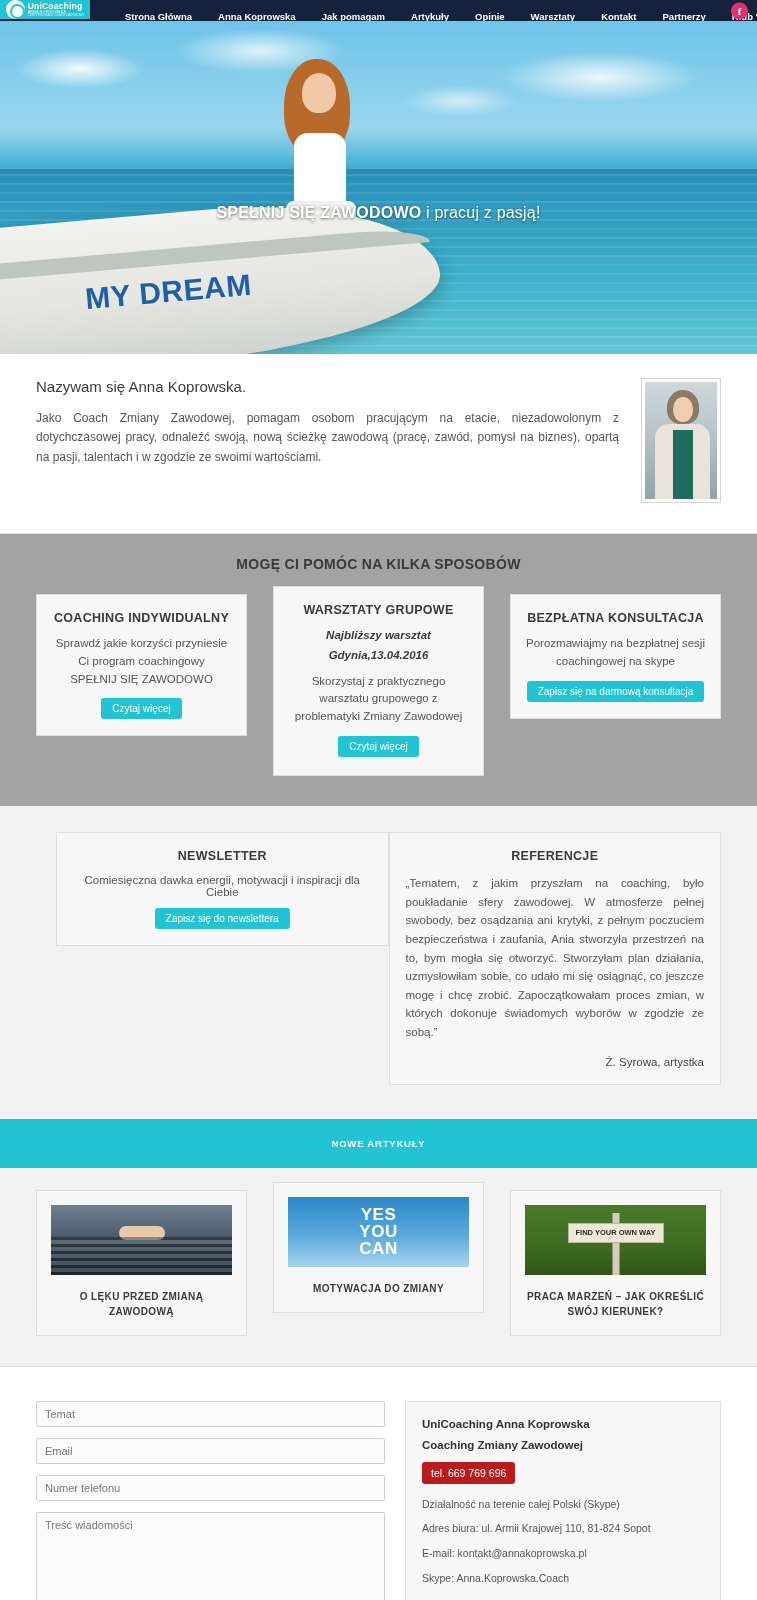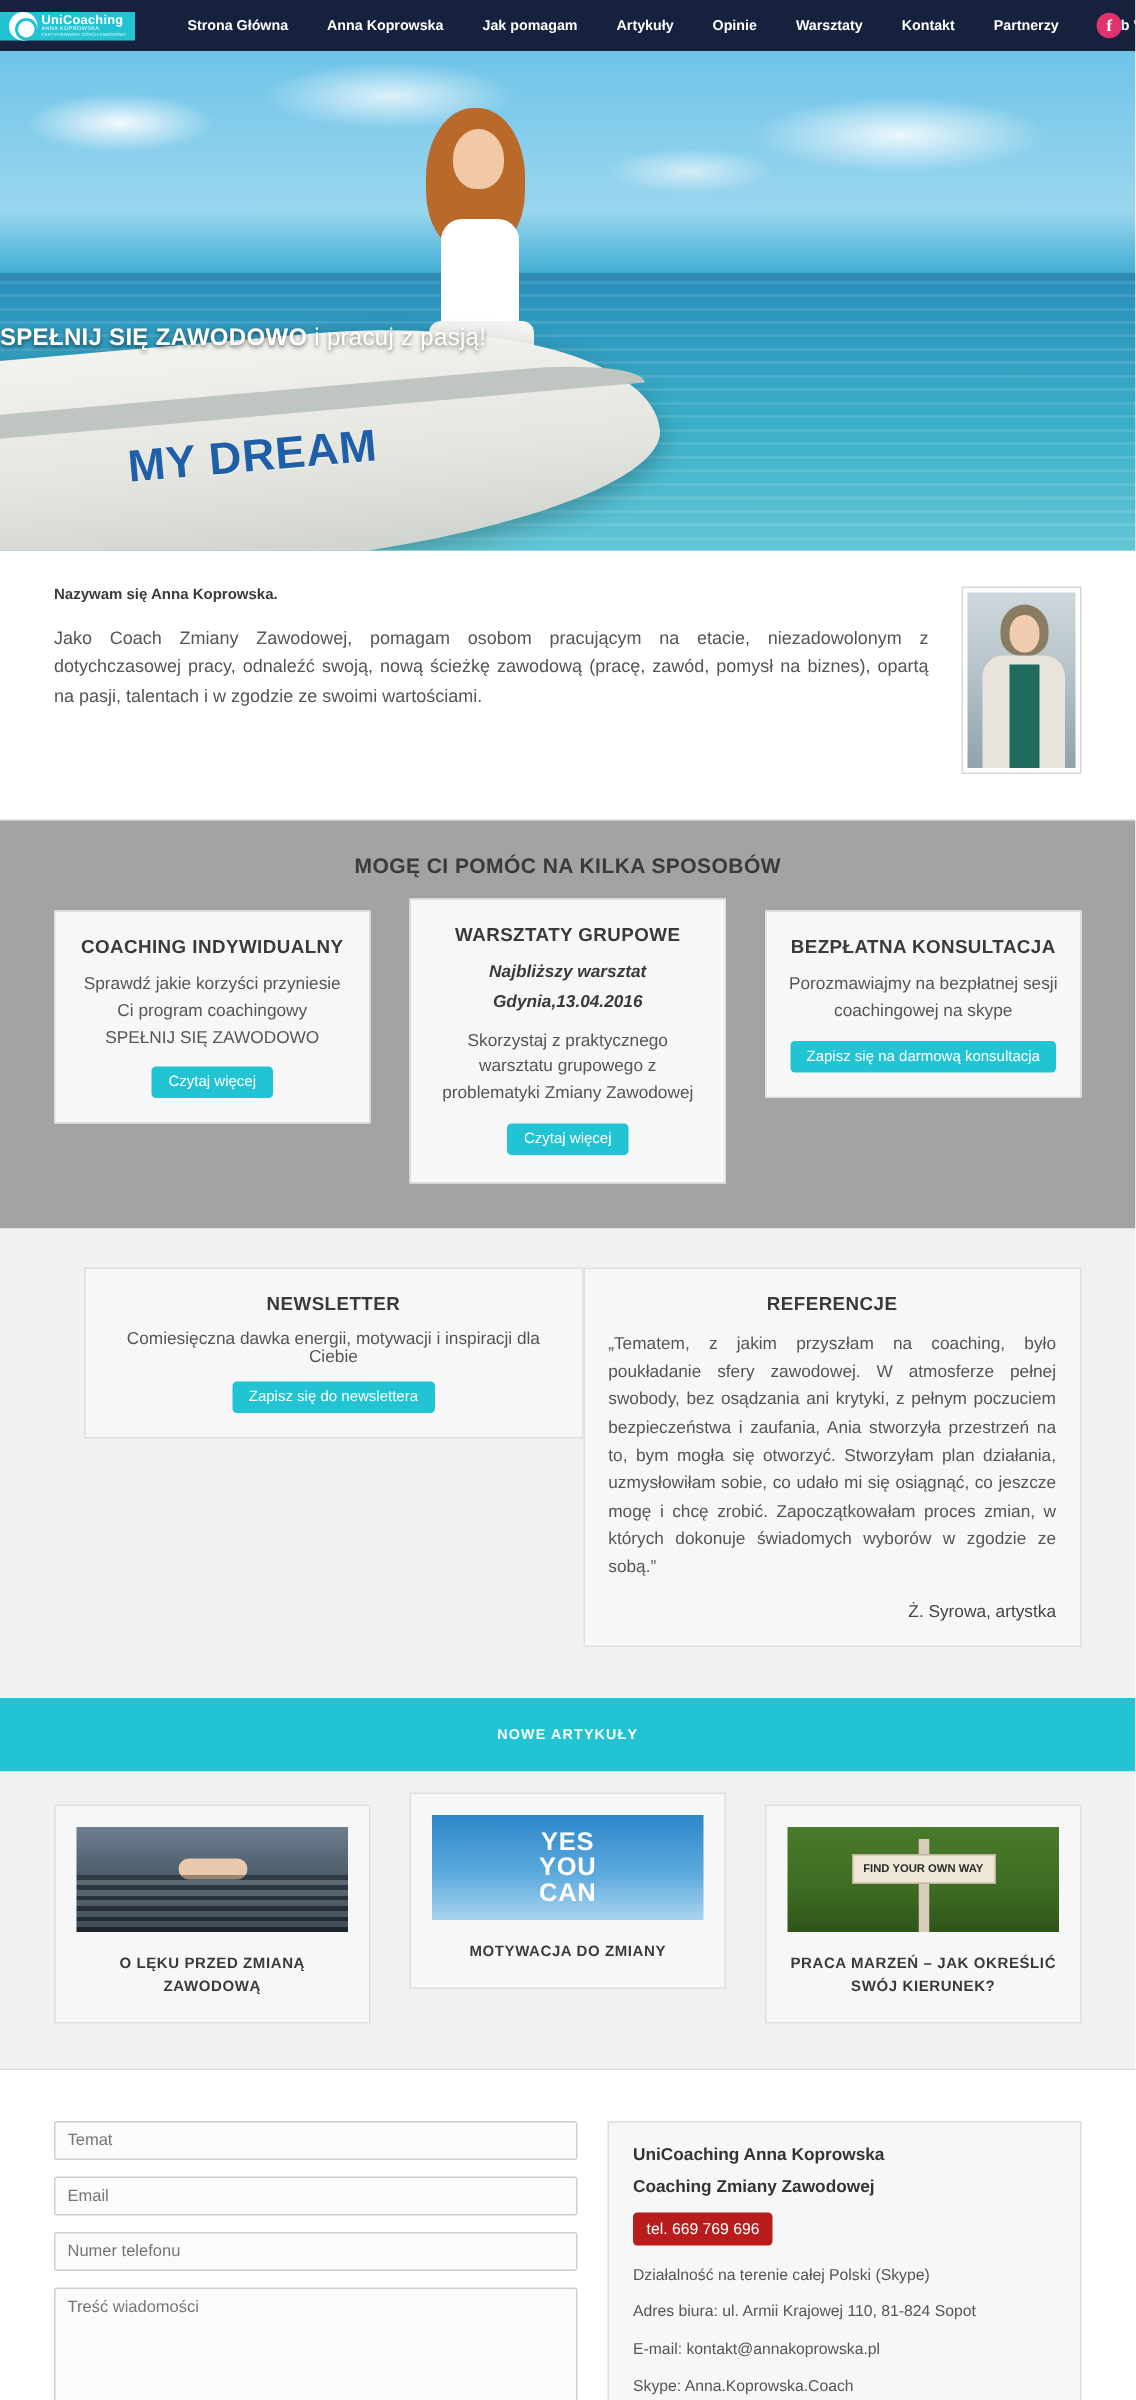--- a/index.html
+++ b/index.html
@@ -5,24 +5,24 @@
   * { box-sizing: border-box; margin: 0; padding: 0; }
   body {
     width: 757px;
     font-family: "Liberation Sans", sans-serif;
     background: #ffffff;
     color: #4a4a4a;
     font-size: 12px;
   }
   
   .topbar {
-    height: 34px;
+    height: 21px;
     background: #16213e;
     display: flex;
-    align-items: center;
+    align-items: flex-start;
     position: relative;
   }
   .logo-box {
     width: 90px;
     background: #22c4d4;
     display: flex;
     align-items: center;
     justify-content: center;
     flex-shrink: 0;
     color: #ffffff;
@@ -135,34 +135,34 @@
   .hero .person .leg1 {
     position: absolute; left: 58px; top: 190px; width: 14px; height: 72px;
     background: #efc199; border-radius: 8px; transform: rotate(6deg);
   }
   .hero .person .leg2 {
     position: absolute; left: 74px; top: 192px; width: 13px; height: 68px;
     background: #e9b98e; border-radius: 8px; transform: rotate(-4deg);
   }
   .hero .hero-title {
     position: absolute; left: 0; right: 0; top: 183px;
-    text-align: left; color: #ffffff;
+    text-align: center; color: #ffffff;
     font-size: 16px; letter-spacing: .2px;
     text-shadow: 0 1px 3px rgba(0,0,0,.55);
   }
   .hero .hero-title b { font-weight: bold; }
   
   .intro-wrap {
     padding: 24px 36px 30px 36px;
     display: flex; gap: 22px; align-items: flex-start;
     border-bottom: 1px solid #e3e3e3;
   }
   .intro-text { flex: 1; }
   .intro-text h2 {
-    font-size: 10px; font-weight: bold; color: #3b3b3b;
+    font-size: 15px; font-weight: normal; color: #3b3b3b;
     margin-bottom: 14px;
   }
   .intro-text p {
     font-size: 12px; line-height: 1.62; text-align: justify; color: #555;
   }
   .portrait {
     width: 80px; height: 125px; flex-shrink: 0;
     border: 1px solid #d7d7d7; background: #fff; padding: 3px;
   }
   .portrait-img {

